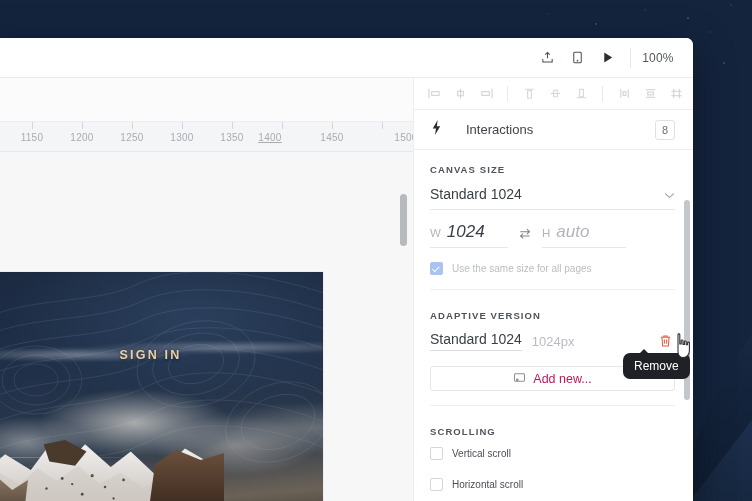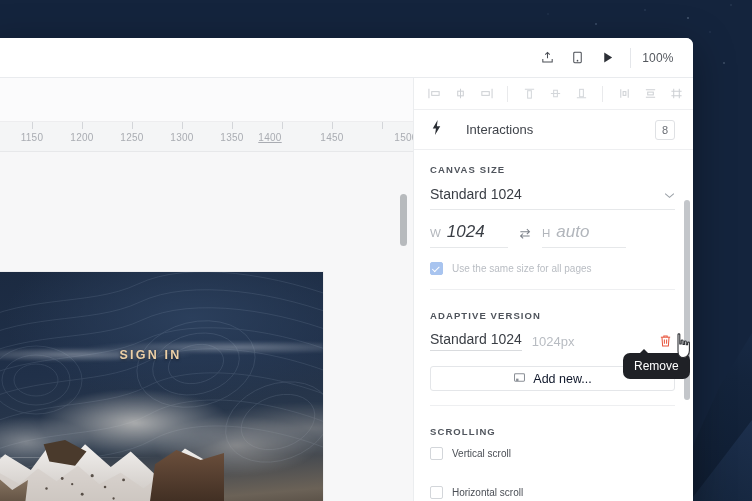--- a/index.html
+++ b/index.html
@@ -236,21 +236,21 @@
   .trash-btn {
     margin-left:auto; width:20px; height:20px;
     display:flex; align-items:center; justify-content:center; cursor:pointer;
   }
   .add-new-btn {
     margin-top: 11px; height: 25px;
     border:1px solid #e4e6e9; border-radius:3px;
     display:flex; align-items:center; justify-content:center; gap:7px;
     cursor:pointer; background:#fff;
   }
-  .add-new-label { font-size:12.5px; color:#0f172a; }
+  .add-new-label { font-size:12.5px; color:#be185d; }
 
   .tooltip {
     position:absolute; background:#1f2126; color:#fff;
     font-size:12px; padding: 6px 11px; border-radius:7px;
     white-space:nowrap; z-index: 40;
   }
   .tooltip:before {
     content:""; position:absolute; top:-4px; left:16px;
     border-left:5px solid transparent; border-right:5px solid transparent;
     border-bottom:5px solid #1f2126;
@@ -531,21 +531,21 @@
 
       <div class="divider"></div>
     </div>
 
     <div class="section">
       <div class="section-title">Scrolling</div>
       <div class="check-row" style="margin-top:8px">
         <span class="cb"></span>
         <span class="check-label dark">Vertical scroll</span>
       </div>
-      <div class="check-row" style="margin-top:26px">
+      <div class="check-row" style="margin-top:18px">
         <span class="cb"></span>
         <span class="check-label dark">Horizontal scroll</span>
       </div>
     </div>
 
     <div class="panel-scrollbar"></div>
   </div>
 </div>
 
 <div class="tooltip" style="left:623px; top:353px;">Remove</div>

